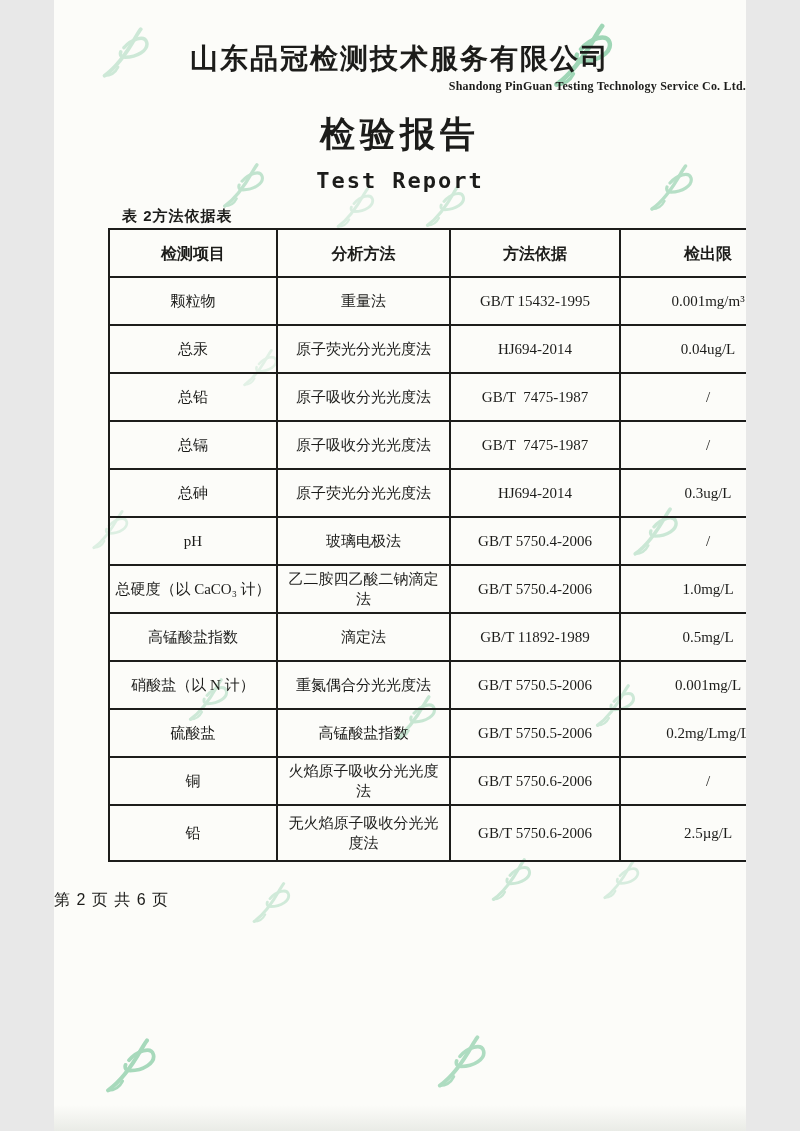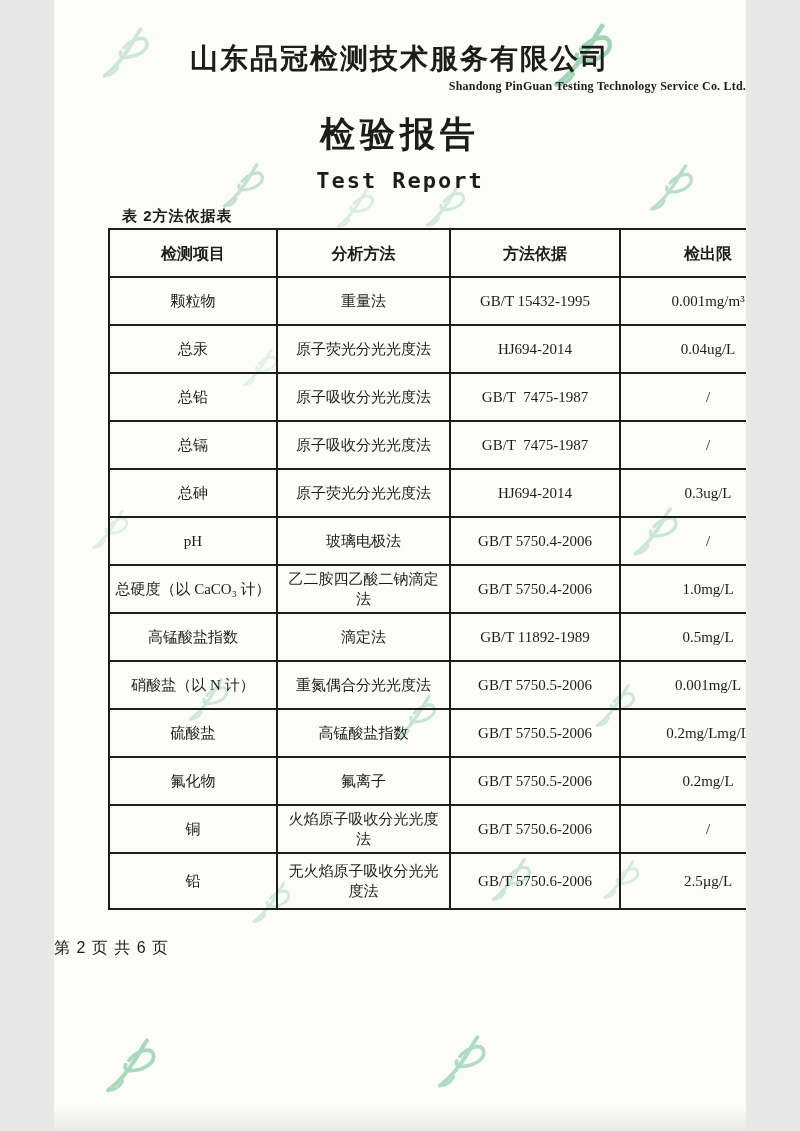--- a/index.html
+++ b/index.html
@@ -285,26 +285,20 @@
           <td class="cell-basis">GB/T 5750.5-2006</td>
           <td class="cell-limit">0.001mg/L</td>
         </tr>
         <tr>
           <td class="cell-item">硫酸盐</td>
           <td class="cell-method">高锰酸盐指数</td>
           <td class="cell-basis">GB/T 5750.5-2006</td>
           <td class="cell-limit">0.2mg/Lmg/L</td>
         </tr>
         <tr>
-          <td class="cell-item">氟化物</td>
-          <td class="cell-method">氟离子</td>
-          <td class="cell-basis">GB/T 5750.5-2006</td>
-          <td class="cell-limit">0.2mg/L</td>
-        </tr>
-        <tr>
           <td class="cell-item">铜</td>
           <td class="cell-method">火焰原子吸收分光光度法</td>
           <td class="cell-basis">GB/T 5750.6-2006</td>
           <td class="cell-limit">/</td>
         </tr>
         <tr>
           <td class="cell-item">铅</td>
           <td class="cell-method">无火焰原子吸收分光光度法</td>
           <td class="cell-basis">GB/T 5750.6-2006</td>
           <td class="cell-limit">2.5µg/L</td>

